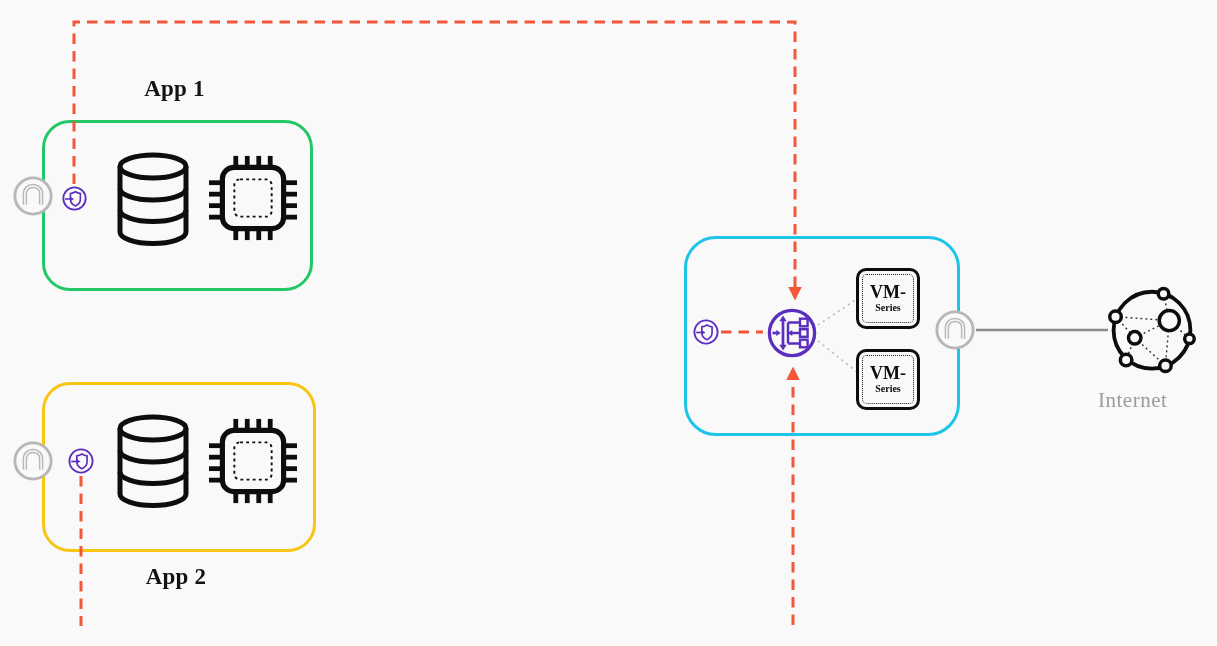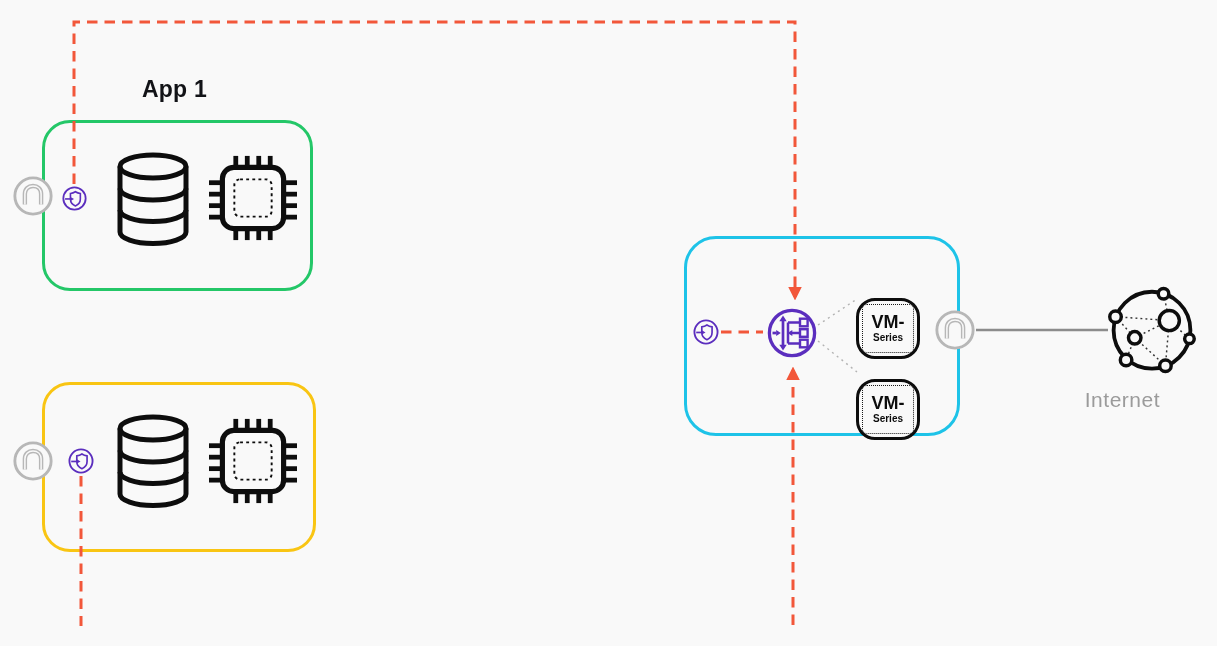--- a/index.html
+++ b/index.html
@@ -1,46 +1,46 @@
 <!DOCTYPE html>
 <html style="--app1-border: #24c768; --app2-border: #f9c513; --security-vpc-border: #1ec3e8; --dash-orange: #f2573a; --firewall-purple: #5b2ebe; --endpoint-gray: #b7b7b7; --line-gray: #8c8c8c; --label-dark: #121317; --internet-label-gray: #9b9b9b; --icon-black: #0d0d0d; --background: #f9f9f9;"><head>
 <meta charset="utf-8">
 <style>
   html,body{margin:0;padding:0;background:#f9f9f9;}
   .canvas{
     position:relative;
     width:1217px;height:626px;
     background:var(--background,#f9f9f9);
-    font-family:Liberation Sans, sans-serif;
+    font-family:Liberation Serif, serif;
     overflow:hidden;
   }
   
   svg.wires{position:absolute;left:0;top:0;width:1217px;height:646px;z-index:2;pointer-events:none;}
   .wire-dash{stroke:var(--dash-orange);stroke-width:3;fill:none;stroke-dasharray:10.5 7;}
   .wire-dot{stroke:#b3b3b3;stroke-width:1.4;fill:none;stroke-dasharray:2 4;}
   .wire-solid{stroke:var(--line-gray);stroke-width:2.6;fill:none;}
   
   .vpc-box{position:absolute;border-radius:28px;background:transparent;z-index:1;}
   .app1-box{left:42px;top:120px;width:265px;height:165px;border:3px solid var(--app1-border);}
   .app2-box{left:42px;top:382px;width:268px;height:164px;border:3px solid var(--app2-border);}
   .sec-box{left:684px;top:236px;width:270px;height:194px;border:3px solid var(--security-vpc-border);border-radius:32px;}
   
   .diagram-label{position:absolute;z-index:4;color:var(--label-dark);font-weight:700;letter-spacing:.2px;}
   .app1-label{left:42px;top:76px;width:265px;text-align:center;font-size:23px;}
   .app2-label{left:42px;top:564px;width:268px;text-align:center;font-size:23px;}
   .sec-label{left:684px;top:205px;width:266px;text-align:right;font-size:20.5px;}
-  .internet-label{left:1050px;top:388px;width:110px;text-align:right;font-size:21px;font-weight:400;color:var(--internet-label-gray);letter-spacing:.5px;}
+  .internet-label{left:1098px;top:388px;width:110px;text-align:left;font-size:21px;font-weight:400;color:var(--internet-label-gray);letter-spacing:.5px;}
   
   .icon{position:absolute;z-index:3;}
   .stroke-ink{stroke:var(--icon-black);fill:none;}
   .stroke-purple{stroke:var(--firewall-purple);fill:none;}
   .fill-purple{fill:var(--firewall-purple);stroke:none;}
   .stroke-gray{stroke:var(--endpoint-gray);fill:none;}
   
-  .vm-box{position:absolute;z-index:3;width:64px;height:61px;border:3px solid var(--icon-black);border-radius:19px;box-sizing:border-box;background:var(--background);margin-top:30px;}
+  .vm-box{position:absolute;z-index:3;width:64px;height:61px;border:3px solid var(--icon-black);border-radius:10px;box-sizing:border-box;background:var(--background);}
   .vm-inner{position:absolute;inset:3px;border:1.6px dotted #1a1a1a;border-radius:5px;display:flex;flex-direction:column;align-items:center;justify-content:center;}
   .vm-line1{font-size:18px;font-weight:700;line-height:17px;color:#0c0c0c;}
   .vm-line2{font-size:10px;font-weight:600;line-height:13px;color:#0c0c0c;}
 </style>
 </head>
 <body>
 
 <div class="canvas">
 
   <div class="vpc-box app1-box"></div>
@@ -55,20 +55,21 @@
     </defs>
     <path class="wire-dash" d="M74,184 L74,22 L795,22 L795,297" marker-end="url(#arrowOrange)"></path>
     <path class="wire-dash" d="M81,476 L81,632 L793,632 L793,370" marker-end="url(#arrowOrange)"></path>
     <path class="wire-dash" d="M721,332 L763,332"></path>
     <path class="wire-dot" d="M818,325 L857,299"></path>
     <path class="wire-dot" d="M818,341 L857,372"></path>
     <path class="wire-solid" d="M976,330 L1108,330"></path>
   </svg>
 
   <div class="diagram-label app1-label">App 1</div>
+  <div class="diagram-label app2-label">App 2</div>
   <div class="diagram-label internet-label">Internet</div>
 
   <div class="icon" style="left:12px;top:175px">
     <svg width="42" height="42" viewBox="0 0 44 44">
       <circle cx="22" cy="22" r="19" class="stroke-gray" stroke-width="3" style="fill:var(--background)"></circle>
       <path d="M13.5,31 L13.5,20 C13.5,14.8 17,11.5 22,11.5 C27,11.5 30.5,14.8 30.5,20 L30.5,31" class="stroke-gray" stroke-width="4.6" stroke-linejoin="round"></path>
       <path d="M13.5,31 L13.5,20 C13.5,14.8 17,11.5 22,11.5 C27,11.5 30.5,14.8 30.5,20 L30.5,31" stroke-width="1.6" fill="none" style="stroke:var(--background)"></path>
     </svg>
   </div>
   <div class="icon" style="left:61px;top:185px">

